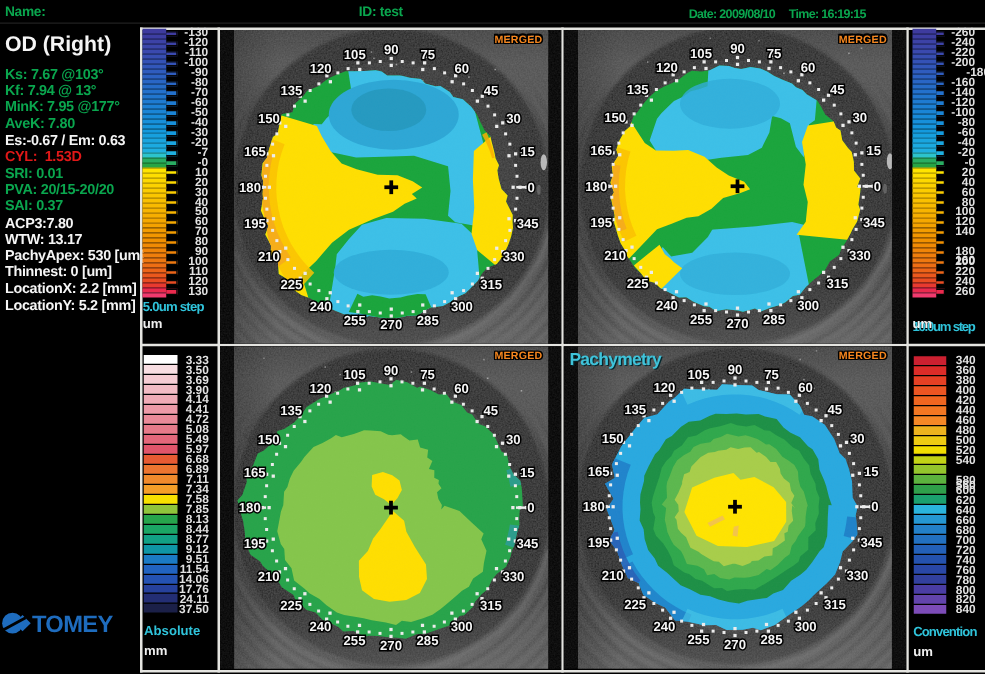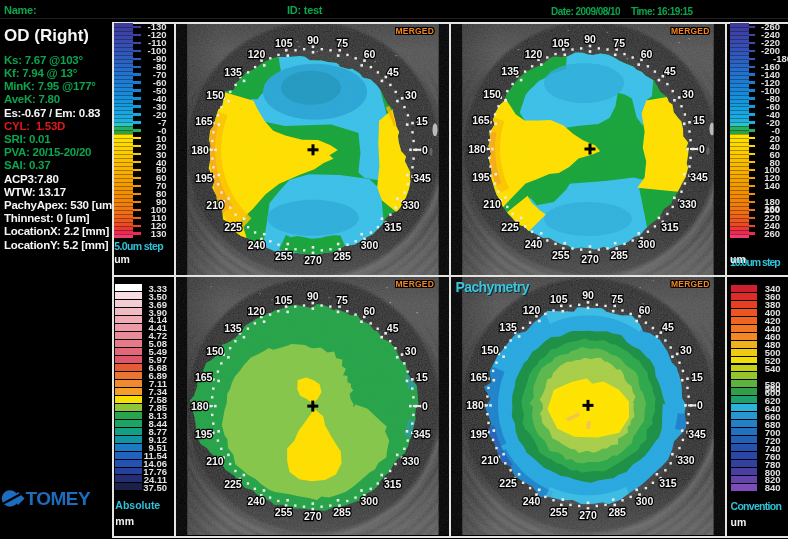--- a/index.html
+++ b/index.html
@@ -15,21 +15,21 @@
 <div class="ipl" style="left:4px;top:4px;color:#0aa64e;font-size:11px">Name:</div>
 <div class="ipl" style="left:287px;top:4px;color:#0aa64e;font-size:11px">ID: test</div>
 <div class="tbd" style="left:551px;top:5.5px">Date: 2009/08/10</div>
 <div class="tbd" style="left:631px;top:5.5px">Time: 16:19:15</div>
 <div style="position:absolute;left:0;top:18px;width:788px;height:1px;background:#202020"></div>
 <div class="ipl" style="top:26px;color:#f5f5f5;font-size:17px;letter-spacing:0">OD (Right)</div>
 <div class="ipl" style="top:53.8px;color:#0aa64e">Ks: 7.67 @103°</div>
 <div class="ipl" style="top:67.0px;color:#0aa64e">Kf: 7.94 @ 13°</div>
 <div class="ipl" style="top:80.2px;color:#0aa64e">MinK: 7.95 @177°</div>
 <div class="ipl" style="top:93.4px;color:#0aa64e">AveK: 7.80</div>
-<div class="ipl" style="top:106.6px;color:#f5f5f5">Es:-0.67 / Em: 0.83</div>
+<div class="ipl" style="top:106.6px;color:#f5f5f5">Es:-0.67 / Em: 0.63</div>
 <div class="ipl" style="top:119.8px;color:#e01818">CYL:&nbsp; 1.53D</div>
 <div class="ipl" style="top:133.0px;color:#0aa64e">SRI: 0.01</div>
 <div class="ipl" style="top:146.2px;color:#0aa64e">PVA: 20/15-20/20</div>
 <div class="ipl" style="top:159.4px;color:#0aa64e">SAI: 0.37</div>
 <div class="ipl" style="top:172.6px;color:#f5f5f5">ACP3:7.80</div>
 <div class="ipl" style="top:185.8px;color:#f5f5f5">WTW: 13.17</div>
 <div class="ipl" style="top:199.0px;color:#f5f5f5">PachyApex: 530 [um]</div>
 <div class="ipl" style="top:212.2px;color:#f5f5f5">Thinnest: 0 [um]</div>
 <div class="ipl" style="top:225.4px;color:#f5f5f5">LocationX: 2.2 [mm]</div>
 <div class="ipl" style="top:238.6px;color:#f5f5f5">LocationY: 5.2 [mm]</div>

